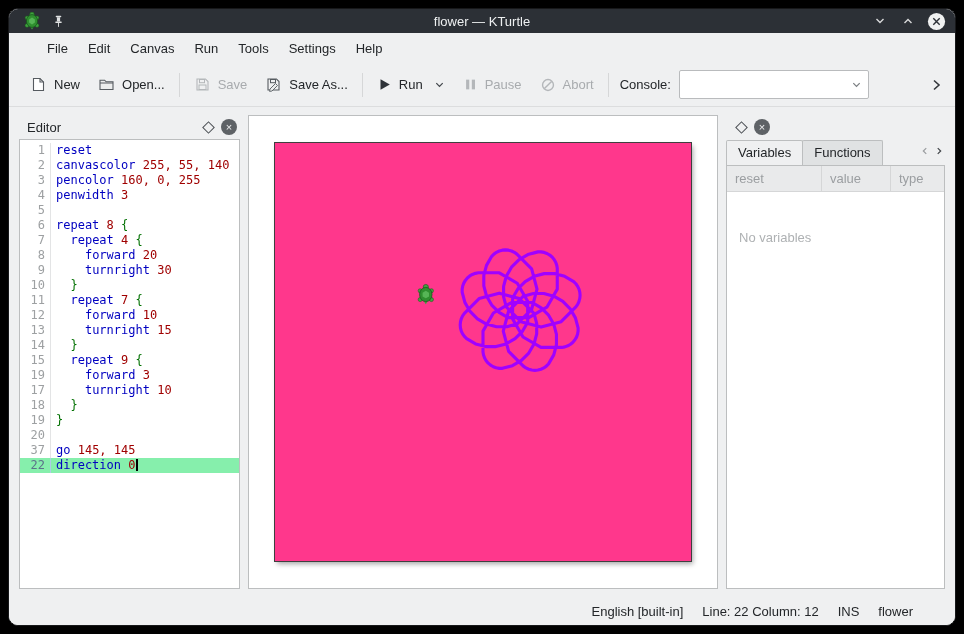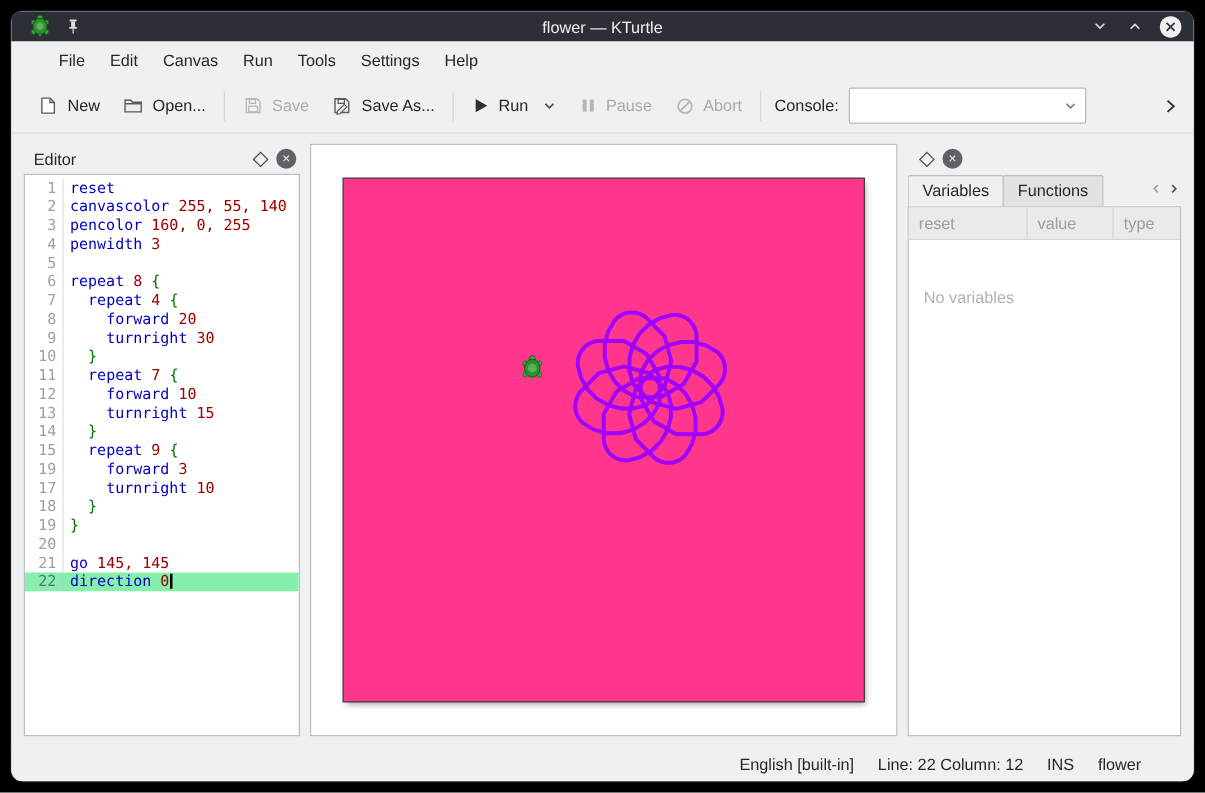--- a/index.html
+++ b/index.html
@@ -246,21 +246,21 @@
             <div class="codeline"><span class="ln">11</span><span class="code"><span class="tk-pl">  </span><span class="tk-kw">repeat</span><span class="tk-pl"> </span><span class="tk-num">7</span><span class="tk-pl"> </span><span class="tk-br">{</span></span></div>
             <div class="codeline"><span class="ln">12</span><span class="code"><span class="tk-pl">    </span><span class="tk-kw">forward</span><span class="tk-pl"> </span><span class="tk-num">10</span></span></div>
             <div class="codeline"><span class="ln">13</span><span class="code"><span class="tk-pl">    </span><span class="tk-kw">turnright</span><span class="tk-pl"> </span><span class="tk-num">15</span></span></div>
             <div class="codeline"><span class="ln">14</span><span class="code"><span class="tk-pl">  </span><span class="tk-br">}</span></span></div>
             <div class="codeline"><span class="ln">15</span><span class="code"><span class="tk-pl">  </span><span class="tk-kw">repeat</span><span class="tk-pl"> </span><span class="tk-num">9</span><span class="tk-pl"> </span><span class="tk-br">{</span></span></div>
             <div class="codeline"><span class="ln">19</span><span class="code"><span class="tk-pl">    </span><span class="tk-kw">forward</span><span class="tk-pl"> </span><span class="tk-num">3</span></span></div>
             <div class="codeline"><span class="ln">17</span><span class="code"><span class="tk-pl">    </span><span class="tk-kw">turnright</span><span class="tk-pl"> </span><span class="tk-num">10</span></span></div>
             <div class="codeline"><span class="ln">18</span><span class="code"><span class="tk-pl">  </span><span class="tk-br">}</span></span></div>
             <div class="codeline"><span class="ln">19</span><span class="code"><span class="tk-br">}</span></span></div>
             <div class="codeline"><span class="ln">20</span><span class="code"></span></div>
-            <div class="codeline"><span class="ln">21</span><span class="code"><span class="tk-kw">go</span><span class="tk-pl"> </span><span class="tk-num">145, 145</span></span></div>
+            <div class="codeline"><span class="ln">37</span><span class="code"><span class="tk-kw">go</span><span class="tk-pl"> </span><span class="tk-num">145, 145</span></span></div>
             <div class="codeline current"><span class="ln">22</span><span class="code"><span class="tk-kw">direction</span><span class="tk-pl"> </span><span class="tk-num">0</span><span class="caret"></span></span></div>
           </div>
       </div>
     </div>
 
     <div class="canvas-dock">
       <div class="kcanvas" style="background: rgb(255, 55, 140);">
         <svg viewBox="0 0 400 400" preserveAspectRatio="none">
           <polyline fill="none" stroke-linecap="round" stroke-linejoin="round" points="200,200 200.00,180.00 210.00,162.68 227.32,152.68 247.32,152.68 255.98,157.68 263.05,164.75 268.05,173.41 270.64,183.07 270.64,193.07 268.05,202.73 263.05,211.39 260.93,213.51 258.47,215.23 255.75,216.50 252.86,217.28 249.87,217.54 246.88,217.28 243.98,216.50 241.26,215.23 238.81,213.51 224.66,199.37 219.49,180.05 224.66,160.73 238.81,146.59 248.46,144.00 258.46,144.00 268.12,146.59 276.78,151.59 283.85,158.66 288.85,167.32 291.44,176.98 291.44,179.98 290.92,182.93 289.90,185.75 288.40,188.35 286.47,190.65 284.17,192.58 281.57,194.08 278.75,195.10 275.80,195.63 255.80,195.63 238.48,185.63 228.48,168.30 228.48,148.30 233.48,139.64 240.55,132.57 249.21,127.57 258.87,124.99 268.87,124.99 278.53,127.57 287.19,132.57 289.31,134.69 291.03,137.15 292.30,139.87 293.07,142.77 293.34,145.76 293.07,148.75 292.30,151.64 291.03,154.36 289.31,156.82 275.17,170.96 255.85,176.14 236.53,170.96 222.39,156.82 219.80,147.16 219.80,137.16 222.39,127.50 227.39,118.84 234.46,111.77 243.12,106.77 252.78,104.18 255.78,104.18 258.73,104.70 261.55,105.73 264.15,107.23 266.45,109.16 268.38,111.46 269.88,114.05 270.90,116.87 271.42,119.83 271.42,139.83 261.42,157.15 244.10,167.15 224.10,167.15 215.44,162.15 208.37,155.08 203.37,146.42 200.78,136.76 200.78,126.76 203.37,117.10 208.37,108.44 210.49,106.32 212.95,104.60 215.67,103.33 218.57,102.55 221.56,102.29 224.54,102.55 227.44,103.33 230.16,104.60 232.62,106.32 246.76,120.46 251.94,139.78 246.76,159.10 232.62,173.24 222.96,175.83 212.96,175.83 203.30,173.24 194.64,168.24 187.57,161.17 182.57,152.51 179.98,142.85 179.98,139.85 180.50,136.89 181.53,134.07 183.03,131.48 184.96,129.18 187.25,127.25 189.85,125.75 192.67,124.72 195.63,124.20 215.63,124.20 232.95,134.20 242.95,151.52 242.95,171.52 237.95,180.18 230.87,187.25 222.21,192.25 212.56,194.84 202.56,194.84 192.90,192.25 184.24,187.25 182.11,185.13 180.39,182.68 179.13,179.96 178.35,177.06 178.09,174.07 178.35,171.08 179.13,168.18 180.39,165.46 182.11,163.01 196.26,148.86 215.58,143.69 234.89,148.86 249.04,163.01 251.62,172.67 251.62,182.67 249.04,192.33 244.04,200.99 236.96,208.06 228.30,213.06 218.65,215.65 215.65,215.65 212.69,215.12 209.87,214.10 207.27,212.60 204.98,210.67 203.05,208.37 201.55,205.77 200.52,202.95 200.00,200.00" stroke="rgb(160,0,255)" stroke-width="3"></polyline>
           <g transform="translate(145 145)">

